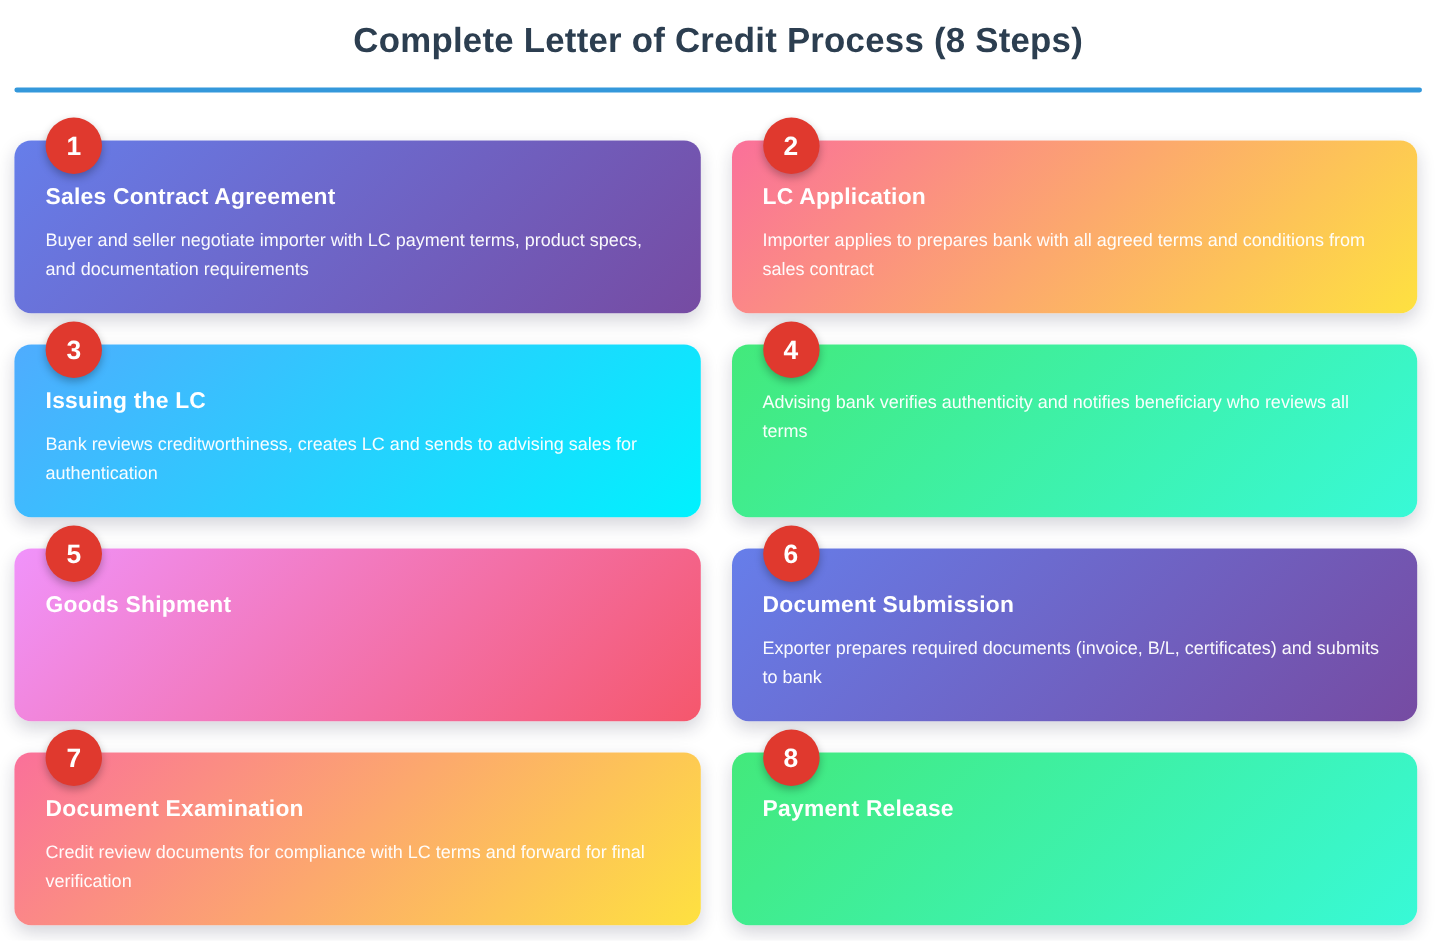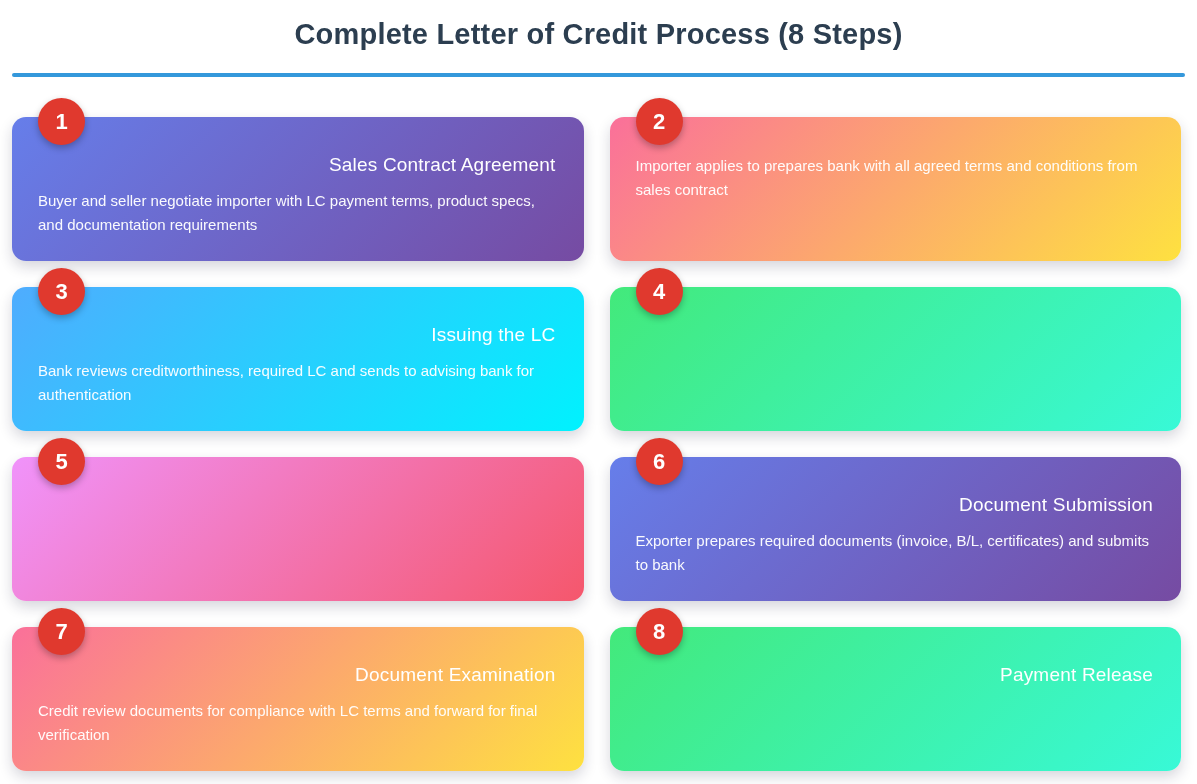--- a/index.html
+++ b/index.html
@@ -52,24 +52,23 @@
     display: flex;
     align-items: center;
     justify-content: center;
     font-size: 22px;
     font-weight: bold;
     color: #ffffff;
     box-shadow: 0 3px 7px rgba(0, 0, 0, 0.28);
   }
   .card h2 {
     font-size: 19px;
-    font-weight: normal;
+    font-weight: bold;
     margin-bottom: 13px;
     letter-spacing: 0.2px;
-    text-align: right;
   }
   .card p {
     font-size: 15px;
     line-height: 24px;
     color: rgba(255, 255, 255, 0.96);
     max-width: 530px;
   }
 </style>
 </head>
 <body>
@@ -81,35 +80,38 @@
 
   <div class="steps-grid">
   <div class="card" style="background: linear-gradient(135deg, rgb(102, 126, 234) 0%, rgb(118, 75, 162) 100%);">
     <div class="badge" style="background: rgb(224, 57, 46);">1</div>
     <h2>Sales Contract Agreement</h2>
     <p>Buyer and seller negotiate importer with LC payment terms, product specs, and documentation requirements</p>
   </div>
 
   <div class="card" style="background: linear-gradient(135deg, rgb(250, 112, 154) 0%, rgb(254, 225, 64) 100%);">
     <div class="badge" style="background: rgb(224, 57, 46);">2</div>
+    <h2>LC Application</h2>
     <p>Importer applies to prepares bank with all agreed terms and conditions from sales contract</p>
   </div>
 
   <div class="card" style="background: linear-gradient(135deg, rgb(79, 172, 254) 0%, rgb(0, 242, 254) 100%);">
     <div class="badge" style="background: rgb(224, 57, 46);">3</div>
     <h2>Issuing the LC</h2>
-    <p>Bank reviews creditworthiness, required LC and sends to advising bank for authentication</p>
+    <p>Bank reviews creditworthiness, creates LC and sends to advising sales for authentication</p>
   </div>
 
   <div class="card" style="background: linear-gradient(135deg, rgb(67, 233, 123) 0%, rgb(56, 249, 215) 100%);">
     <div class="badge" style="background: rgb(224, 57, 46);">4</div>
+    <p>Advising bank verifies authenticity and notifies beneficiary who reviews all terms</p>
   </div>
 
   <div class="card" style="background: linear-gradient(135deg, rgb(240, 147, 251) 0%, rgb(245, 87, 108) 100%);">
     <div class="badge" style="background: rgb(224, 57, 46);">5</div>
+    <h2>Goods Shipment</h2>
   </div>
 
   <div class="card" style="background: linear-gradient(135deg, rgb(102, 126, 234) 0%, rgb(118, 75, 162) 100%);">
     <div class="badge" style="background: rgb(224, 57, 46);">6</div>
     <h2>Document Submission</h2>
     <p>Exporter prepares required documents (invoice, B/L, certificates) and submits to bank</p>
   </div>
 
   <div class="card" style="background: linear-gradient(135deg, rgb(250, 112, 154) 0%, rgb(254, 225, 64) 100%);">
     <div class="badge" style="background: rgb(224, 57, 46);">7</div>

